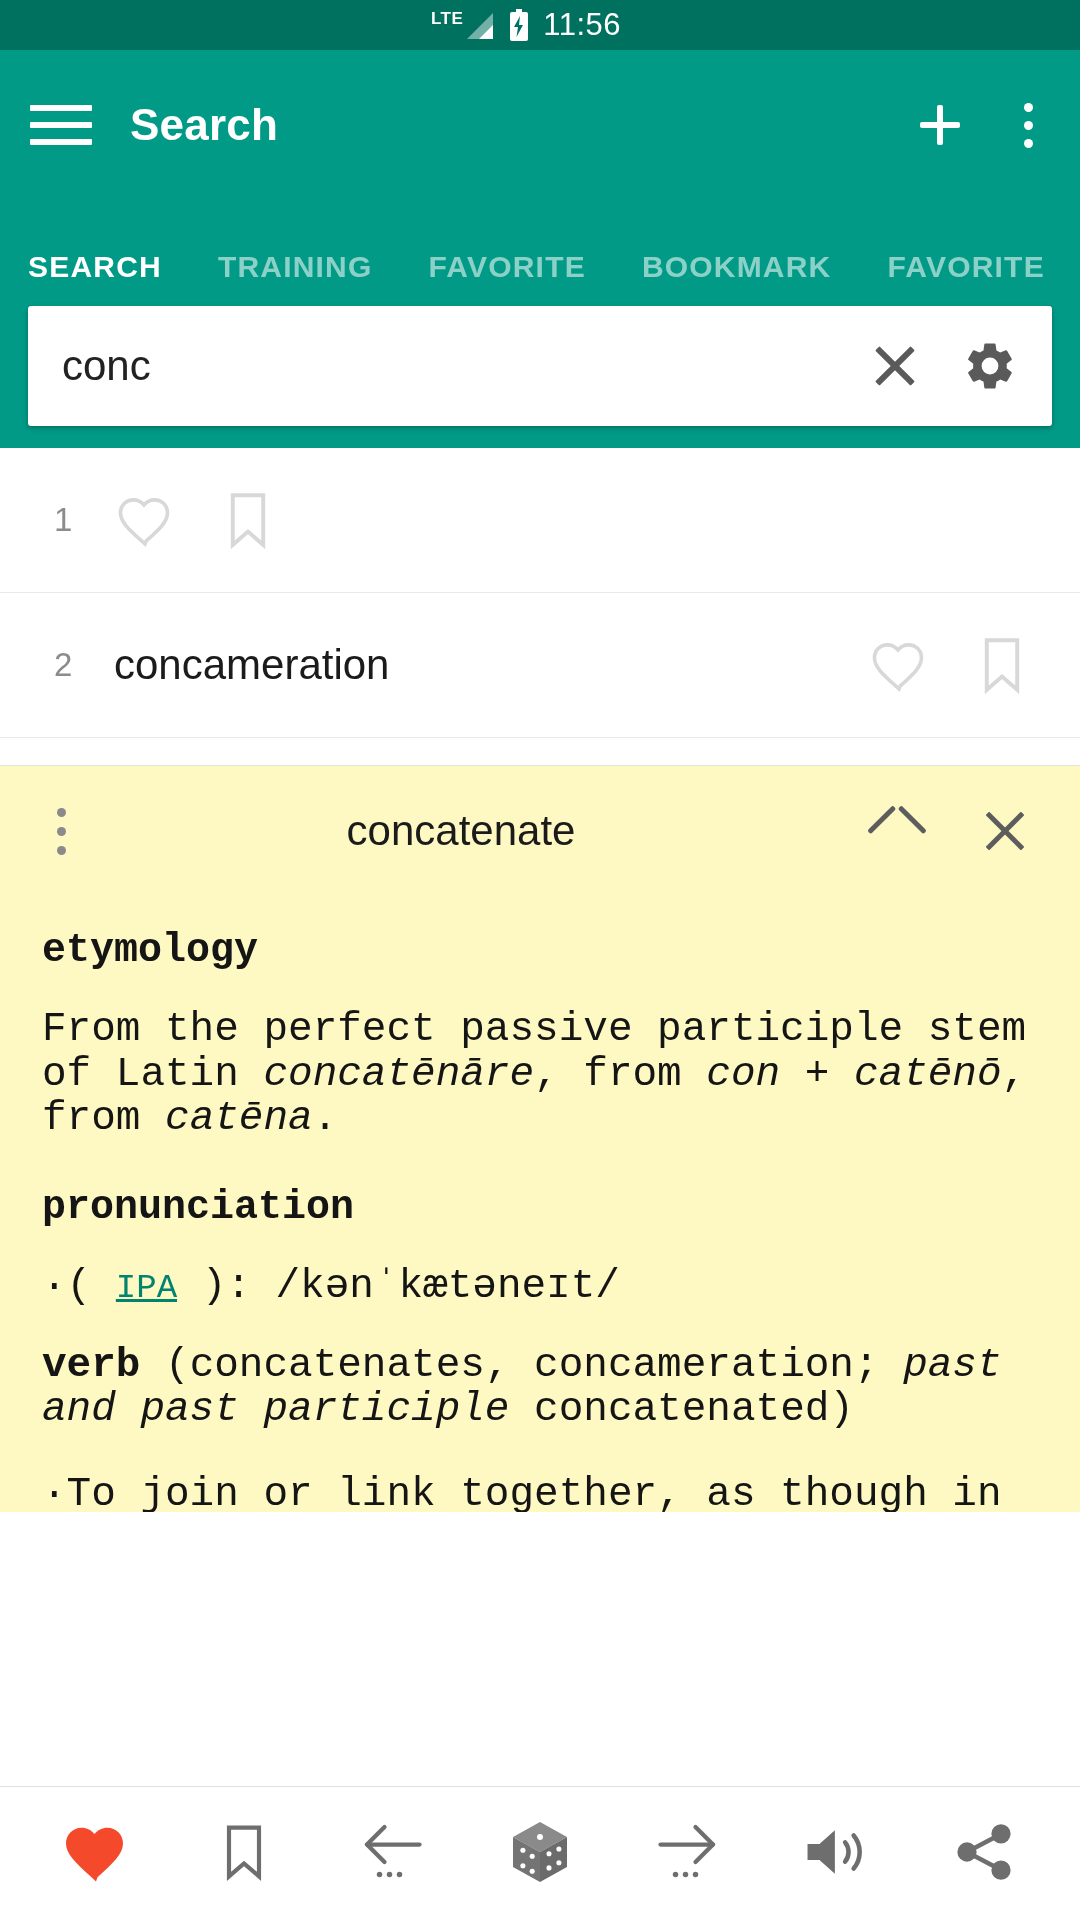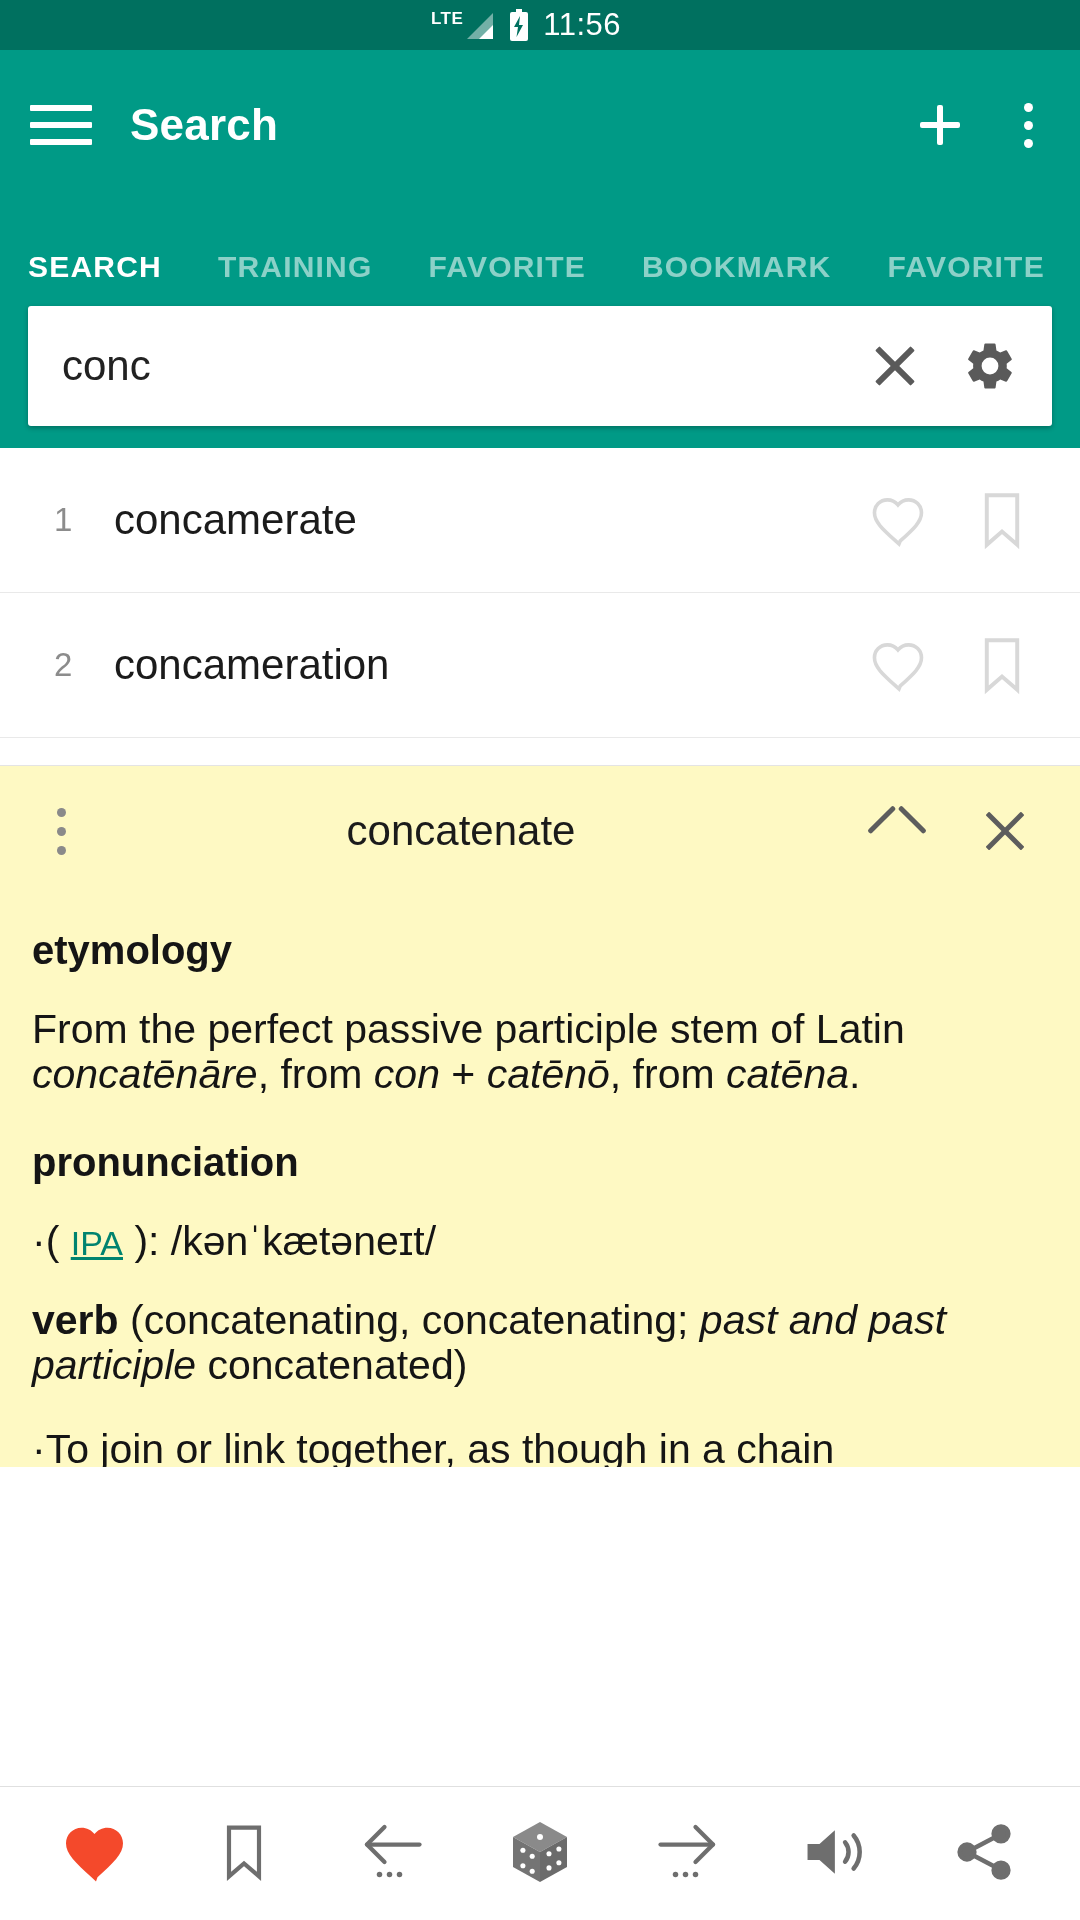--- a/index.html
+++ b/index.html
@@ -94,21 +94,21 @@
   .chev:before,.chev:after{content:"";position:absolute;top:28px;width:36px;height:5px;
       background:#5d5d5d;border-radius:2px;}
   .chev:before{ left:1px; transform:rotate(-45deg); transform-origin:left center;}
   .chev:after{ right:1px; transform:rotate(45deg); transform-origin:right center;}
   .ic-x2{ position:relative; width:54px; height:54px; margin-right:14px; cursor:pointer;}
   .ic-x2:before,.ic-x2:after{content:"";position:absolute;left:50%;top:50%;
      width:5px;height:50px;background:#5d5d5d;border-radius:1px;}
   .ic-x2:before{ transform:translate(-50%,-50%) rotate(45deg);}
   .ic-x2:after{ transform:translate(-50%,-50%) rotate(-45deg);}
 
-  .body{ padding:0 32px; color:#151515; }
+  .body{ padding:0 42px; color:#151515;font-family:Liberation Mono, monospace; }
   .h-sec{ font-size:40px; font-weight:700; margin:32px 0 0; }
   .p{ font-size:41px; line-height:1.09; margin-top:34px; }
   .p em{ font-style:italic; }
   .p b{ font-weight:700; }
   .ipa-link{ color:#00836f; text-decoration:underline; font-size:34px; }
   .clip{ margin-top:40px; height:40px; overflow:hidden; }
 
   
   .bottombar{
     position:absolute; left:0; right:0; bottom:0; height:134px;
@@ -179,21 +179,20 @@
           <path d="M19.14 12.94a7.07 7.07 0 000-1.88l2.03-1.58a.5.5 0 00.12-.64l-1.92-3.32a.5.5 0 00-.6-.22l-2.39.96a7.02 7.02 0 00-1.62-.94l-.36-2.54a.5.5 0 00-.5-.42h-3.84a.5.5 0 00-.5.42l-.36 2.54c-.58.24-1.12.56-1.62.94l-2.39-.96a.5.5 0 00-.6.22L2.67 8.84a.5.5 0 00.12.64l2.03 1.58a7.07 7.07 0 000 1.88l-2.03 1.58a.5.5 0 00-.12.64l1.92 3.32c.13.22.39.3.6.22l2.39-.96c.5.38 1.04.7 1.62.94l.36 2.54c.04.24.25.42.5.42h3.84c.25 0 .46-.18.5-.42l.36-2.54c.58-.24 1.12-.56 1.62-.94l2.39.96c.21.08.47 0 .6-.22l1.92-3.32a.5.5 0 00-.12-.64l-2.03-1.58zM12 15.6A3.6 3.6 0 1112 8.4a3.6 3.6 0 010 7.2z"></path>
         </svg>
       </div>
     </div>
   </div>
 
   <div class="results">
 
     <div class="row">
       <div class="idx">1</div>
-      <div class="word">concamerate</div>
       <div class="acts">
         <span>
           <svg width="62" height="58" viewBox="0 0 24 22" fill="none" stroke="#d8d8d8" stroke-width="1.4">
             <path d="M12 20.3l-1.3-1.2C5.6 14.5 2.5 11.7 2.5 8.2 2.5 5.4 4.7 3.2 7.5 3.2c1.6 0 3.1.75 4.1 1.93C12.6 3.95 14.1 3.2 15.7 3.2c2.8 0 5 2.2 5 5 0 3.5-3.1 6.3-8.2 10.9L12 20.3z"></path>
           </svg>
         </span>
         <span>
           <svg width="52" height="62" viewBox="0 0 18 22" fill="none" stroke="#d8d8d8" stroke-width="1.4">
             <path d="M3.6 2.2h10.8v17.6L9 15.1l-5.4 4.7V2.2z"></path>
           </svg>
@@ -235,21 +234,21 @@
 
     <div class="body">
       <div class="h-sec">etymology</div>
 
       <div class="p"><span>From the perfect passive participle stem of Latin </span><em>concatēnāre</em><span>, from </span><em>con</em><span> + </span><em>catēnō</em><span>, from </span><em>catēna</em><span>.</span></div>
 
       <div class="h-sec" style="margin-top:44px;">pronunciation</div>
 
       <div class="p"><span>·(</span>&nbsp;<a class="ipa-link">IPA</a>&nbsp;<span>): </span><span>/kənˈkætəneɪt/</span></div>
 
-      <div class="p"><b>verb</b><span> (concatenating, concatenating; </span><em>past and past participle</em><span> concatenated)</span></div>
+      <div class="p"><b>verb</b><span> (concatenates, concameration; </span><em>past and past participle</em><span> concatenated)</span></div>
 
       <div class="p clip">·To join or link together, as though in a chain</div>
     </div>
   </div>
 
   <div class="bottombar">
 
     <div class="bbtn">
       <span>
         <svg width="72" height="66" viewBox="0 0 24 22" fill="#f4492b">

